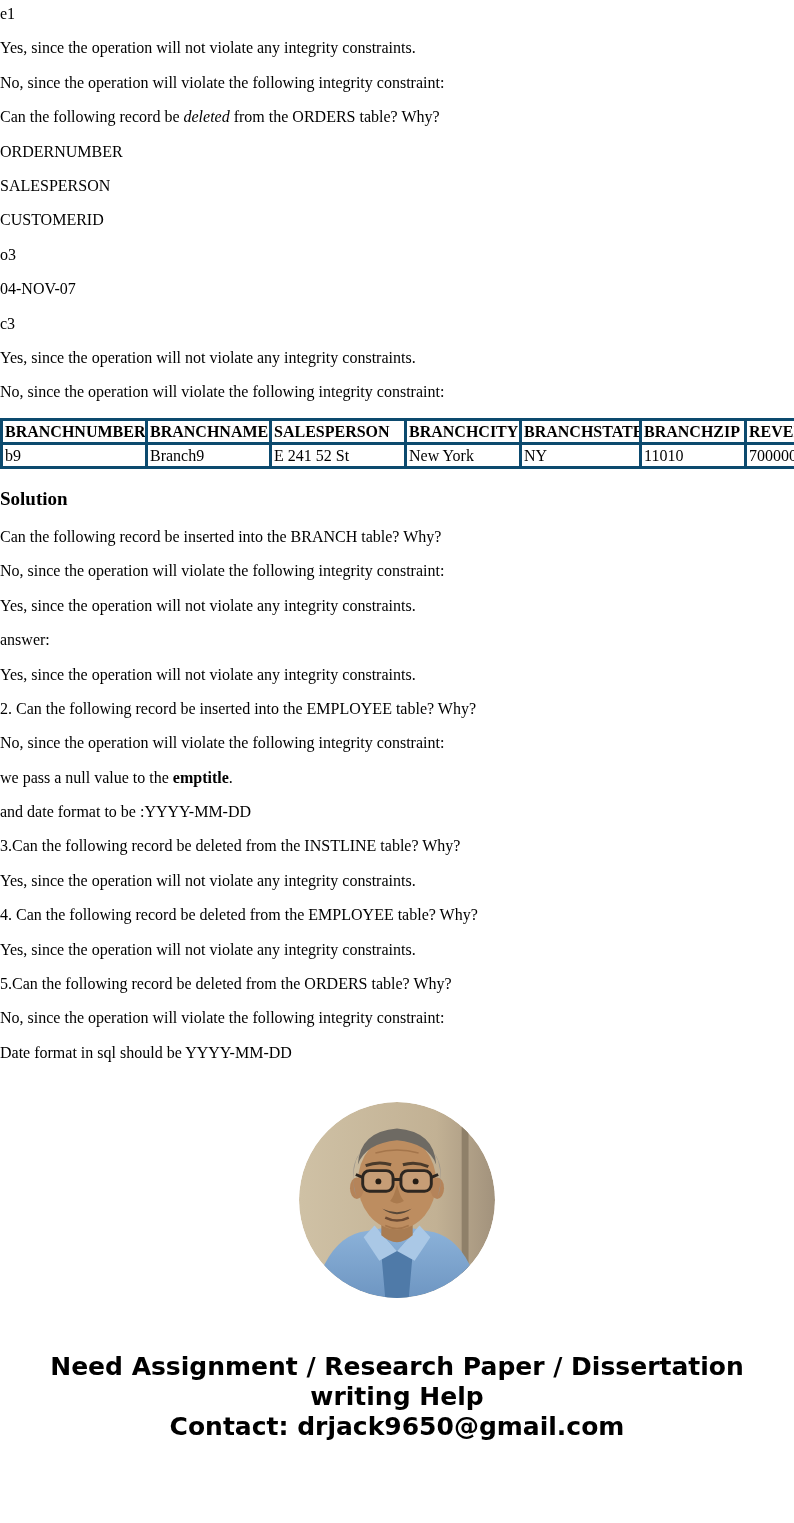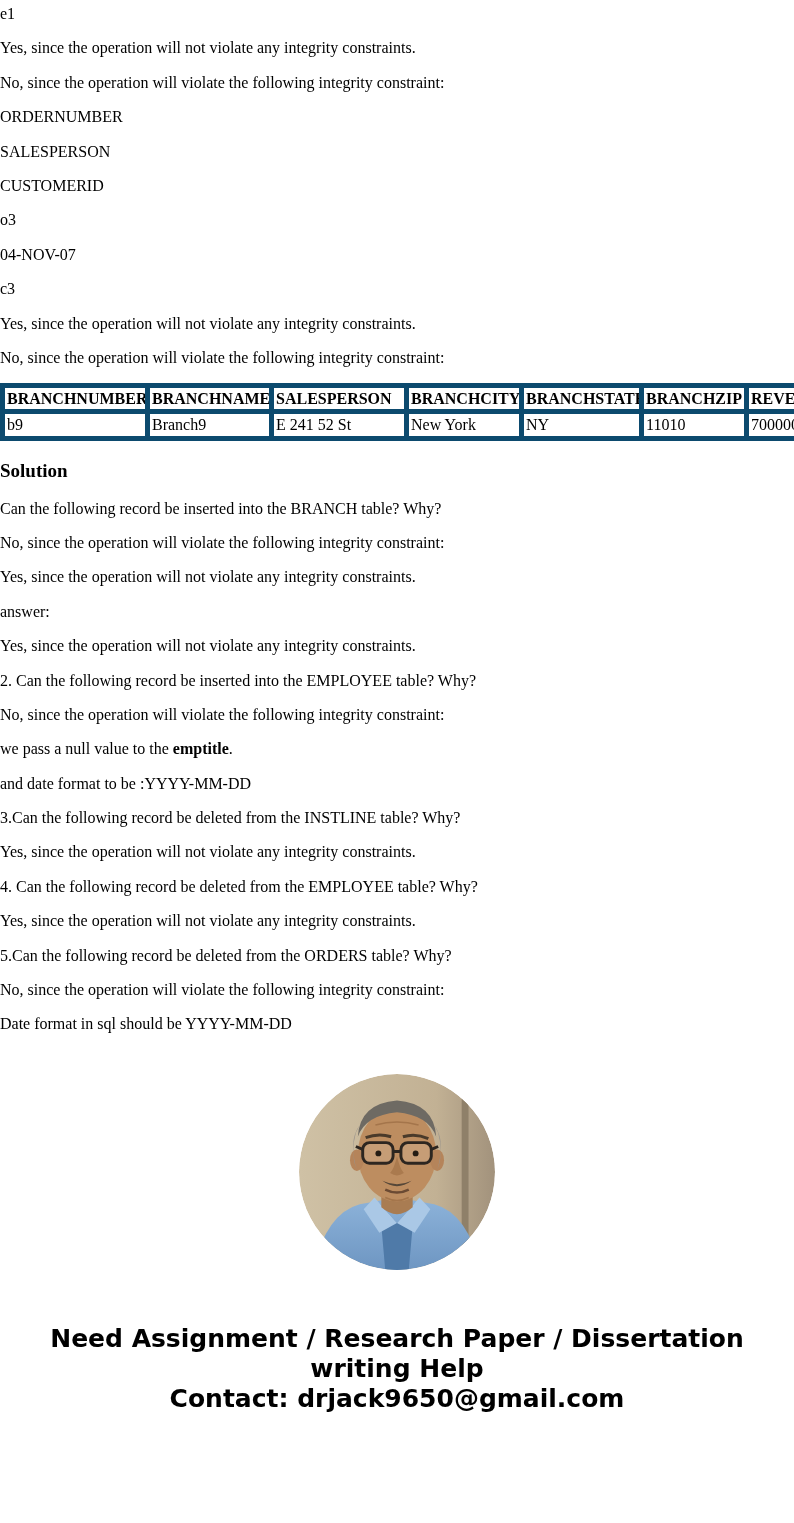--- a/index.html
+++ b/index.html
@@ -21,21 +21,21 @@
     font-size: 19px; font-weight: bold;
     margin: 20px 0 18px 0; line-height: 1.1;
   }
   table.branch {
     border-collapse: collapse;
     table-layout: fixed;
     width: 829px;
     margin: 16px 0;
   }
   table.branch th, table.branch td {
-    border: 5px solid #0c4a6e;
+    border: 3px solid #0c4a6e;
     padding: 1px 2px;
     text-align: left;
     white-space: nowrap;
     overflow: hidden;
     font-size: 16px;
     line-height: 1.2;
   }
   table.branch th { font-weight: bold; }
   .avatar-wrap { text-align: center; margin-top: 40px; }
   .avatar { width: 196px; height: 196px; display: inline-block; border-radius: 50%; }
@@ -52,20 +52,21 @@
 </head>
 <body>
 
 <div class="doc">
 
   <p class="first">e1</p>
 
   <p class="indent">Yes, since the operation will not violate any integrity constraints.</p>
   <p class="indent">No, since the operation will violate the following integrity constraint:</p>
 
+  <p><span>Can the following record be </span><em>deleted</em><span> from the ORDERS table? Why?</span></p>
 
   <p class="bold">ORDERNUMBER</p>
   <p class="bold">SALESPERSON</p>
   <p class="bold">CUSTOMERID</p>
 
   <p>o3</p>
   <p>04-NOV-07</p>
   <p>c3</p>
 
   <p class="indent">Yes, since the operation will not violate any integrity constraints.</p>

